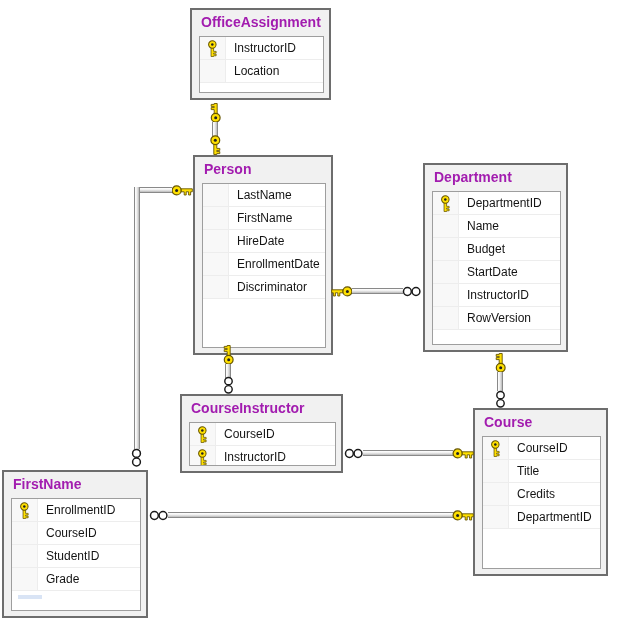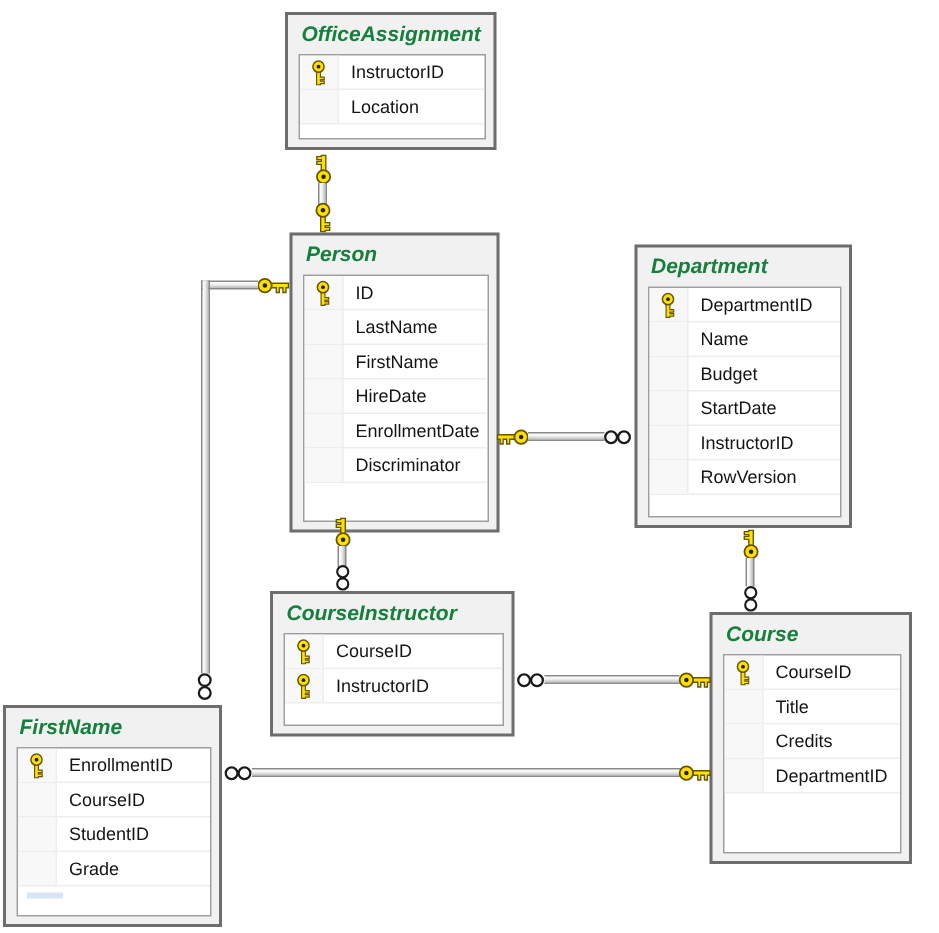--- a/index.html
+++ b/index.html
@@ -1,20 +1,20 @@
 <!DOCTYPE html>
 <html><head>
 <meta charset="utf-8">
 <style>
   html,body{margin:0;padding:0;}
   body{width:626px;height:622px;position:relative;background:#ffffff;overflow:hidden;
        font-family:"Liberation Sans",sans-serif;}
   .tbl{position:absolute;background:#f1f1f1;border:2px solid #6d6d6d;box-sizing:border-box;}
-  .tbl-title{font-size:14px;font-weight:bold;color:#15803d;padding:4px 0 0 9px;height:24px;
-             box-sizing:border-box;white-space:nowrap;overflow:hidden;cursor:default;font-style:italic;}
+  .tbl-title{font-size:14px;font-weight:bold;color:#a21caf;padding:4px 0 0 9px;height:24px;
+             box-sizing:border-box;white-space:nowrap;overflow:hidden;cursor:default;}
   .grid{position:absolute;left:7px;right:5px;top:26px;bottom:5px;background:#fff;
         border:1px solid #9e9e9e;overflow:hidden;}
   .row{height:23px;display:flex;align-items:stretch;border-bottom:1px solid #ededed;box-sizing:border-box;}
   .ic{width:26px;flex:0 0 26px;background:#f8f8f8;border-right:1px solid #ededed;
       display:flex;align-items:center;justify-content:center;box-sizing:border-box;}
   .nm{font-size:12px;color:#141414;padding-left:8px;display:flex;align-items:center;white-space:nowrap;text-align:right;}
   .pos{position:absolute;}
   .cbar-h{position:absolute;height:6px;box-sizing:border-box;
           border-top:1px solid #898989;border-bottom:1px solid #898989;
           background:linear-gradient(180deg,#ffffff 0%,#efefef 45%,#b9b9b9 100%);}
@@ -45,30 +45,20 @@
       <span class="ic"></span>
       <span class="nm">Location</span>
     </div>
   </div>
 </div>
 
 <div class="tbl" style="left:193px;top:155px;width:140px;height:200px">
   <div class="tbl-title">Person</div>
   <div class="grid">
     <div class="row">
-      <span class="ic">
-        <svg width="11" height="17" viewBox="0 0 13 20">
-            <path d="M4.8 9 L4.8 19.5 L7.8 19.5 L7.8 18.6 L10.8 18.6 L10.8 16.6 L7.8 16.6 L7.8 15.4 L10.8 15.4 L10.8 13.4 L7.8 13.4 L7.8 9 Z" fill="#ffe000" stroke="#665500" stroke-width="0.9"></path>
-            <circle cx="6.3" cy="5.2" r="4.4" fill="#ffe000" stroke="#665500" stroke-width="1.2"></circle>
-            <circle cx="6.3" cy="5.2" r="1.5" fill="#222"></circle>
-          </svg>
-      </span>
-      <span class="nm">ID</span>
-    </div>
-    <div class="row">
       <span class="ic"></span>
       <span class="nm">LastName</span>
     </div>
     <div class="row">
       <span class="ic"></span>
       <span class="nm">FirstName</span>
     </div>
     <div class="row">
       <span class="ic"></span>
       <span class="nm">HireDate</span>
@@ -113,21 +103,21 @@
       <span class="ic"></span>
       <span class="nm">InstructorID</span>
     </div>
     <div class="row">
       <span class="ic"></span>
       <span class="nm">RowVersion</span>
     </div>
   </div>
 </div>
 
-<div class="tbl" style="left:180px;top:394px;width:163px;height:97px">
+<div class="tbl" style="left:180px;top:394px;width:163px;height:79px">
   <div class="tbl-title">CourseInstructor</div>
   <div class="grid">
     <div class="row">
       <span class="ic">
         <svg width="11" height="17" viewBox="0 0 13 20">
             <path d="M4.8 9 L4.8 19.5 L7.8 19.5 L7.8 18.6 L10.8 18.6 L10.8 16.6 L7.8 16.6 L7.8 15.4 L10.8 15.4 L10.8 13.4 L7.8 13.4 L7.8 9 Z" fill="#ffe000" stroke="#665500" stroke-width="0.9"></path>
             <circle cx="6.3" cy="5.2" r="4.4" fill="#ffe000" stroke="#665500" stroke-width="1.2"></circle>
             <circle cx="6.3" cy="5.2" r="1.5" fill="#222"></circle>
           </svg>
       </span>

